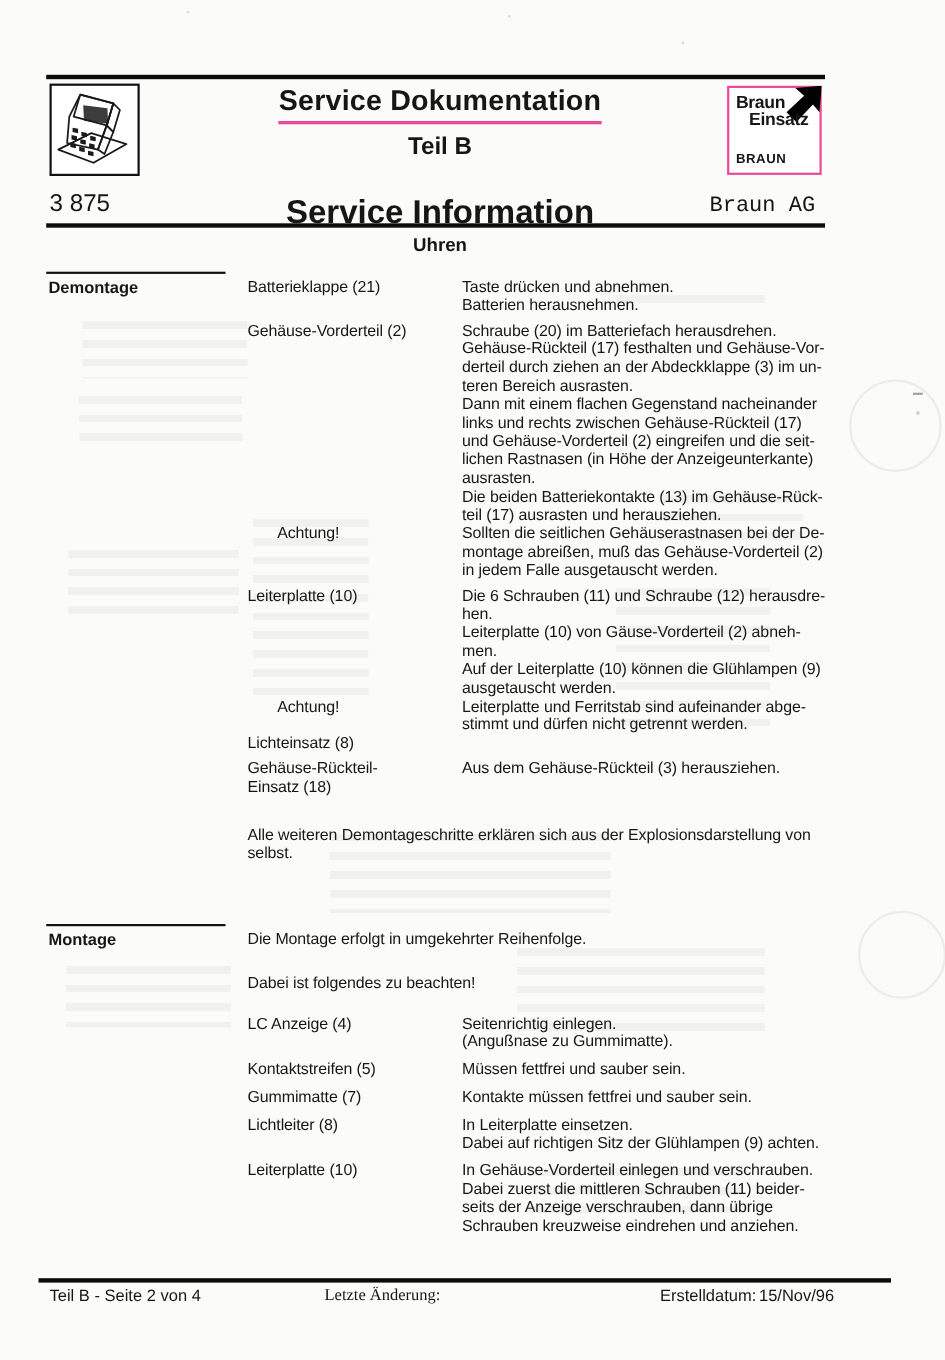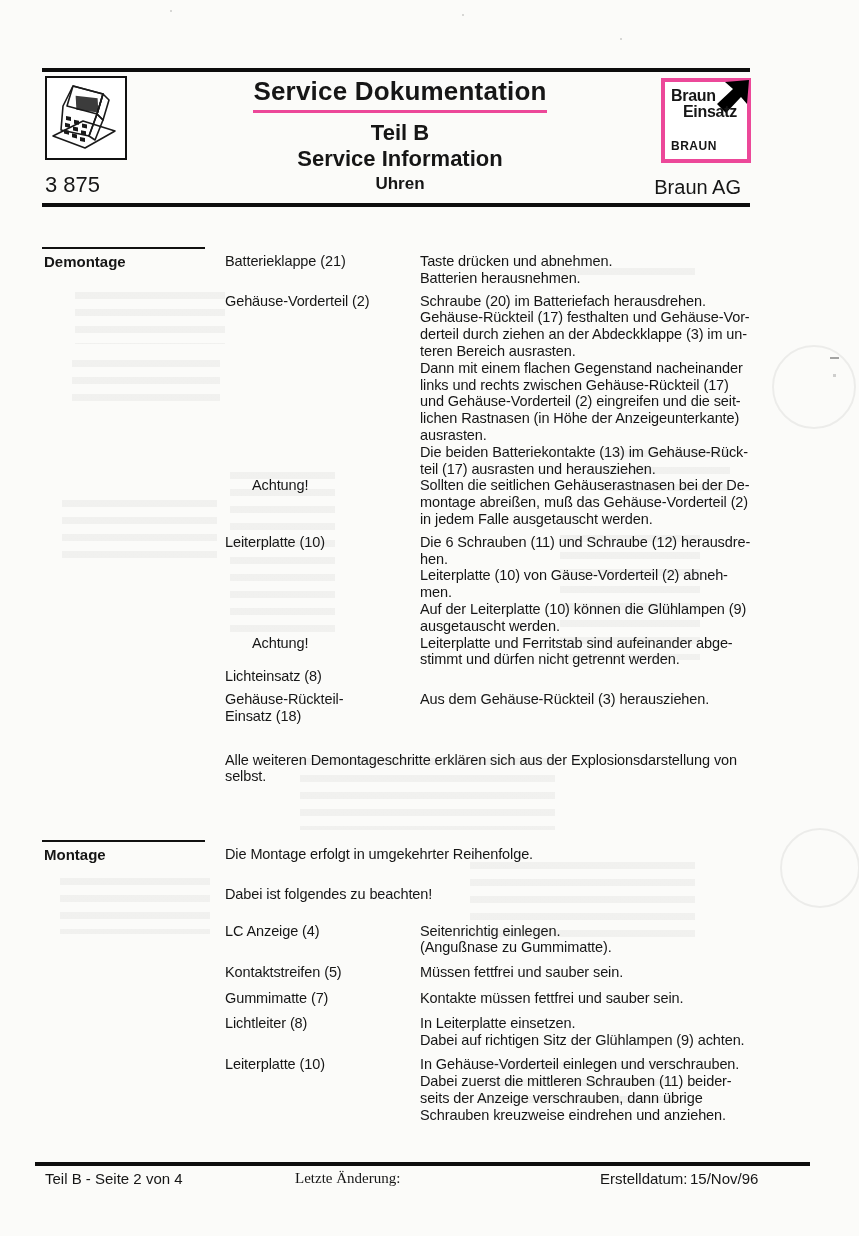--- a/index.html
+++ b/index.html
@@ -16,31 +16,31 @@
   .hdr-center{
     position:absolute;left:150px;top:76px;width:500px;
     text-align:center;
   }
   .doc-title{
     display:inline-block;
     font-size:26px;font-weight:bold;letter-spacing:.2px;
     border-bottom:3px solid #ec4899;padding-bottom:3px;
   }
   .doc-part{font-size:22px;font-weight:bold;margin-top:7px;}
-  .info-title{font-size:22px;font-weight:bold;}
+  .info-title{font-size:30px;font-weight:bold;margin-top:31px;}
   .info-sub{font-size:17px;font-weight:bold;margin-top:2px;}
   .model-number{position:absolute;left:45px;top:172px;font-size:22px;}
-  .company{position:absolute;right:118px;top:176px;font-size:20px;}
+  .company{position:absolute;right:118px;top:176px;font-size:20px;font-family:Liberation Mono, monospace;}
   .device-box{
     position:absolute;left:45px;top:76px;width:78px;height:80px;
     border:2px solid #111;background:#fff;
   }
   .service-box{
     position:absolute;left:661px;top:78px;width:82px;height:77px;
-    border:4px solid #ec4899;background:#fff;
+    border:2px solid #ec4899;background:#fff;
   }
   .service-box .l1{position:absolute;left:6px;top:5px;font-size:16px;font-weight:bold;letter-spacing:-.3px;}
   .service-box .l2{position:absolute;left:18px;top:21px;font-size:16px;font-weight:bold;letter-spacing:-.3px;}
   .service-box .wordmark{position:absolute;left:6px;bottom:6px;font-size:12px;font-weight:bold;letter-spacing:.5px;}
   .service-box svg{position:absolute;right:-2px;top:-2px;}
   
   .section{position:absolute;left:0;width:859px;}
   .overline{position:absolute;left:42px;top:0;width:163px;height:2px;background:#111;}
   .section-title{position:absolute;left:44px;top:6px;font-size:15px;font-weight:bold;}
   .rows{padding:6px 0 0 225px;font-size:14.5px;line-height:16.8px;letter-spacing:-.1px;}

